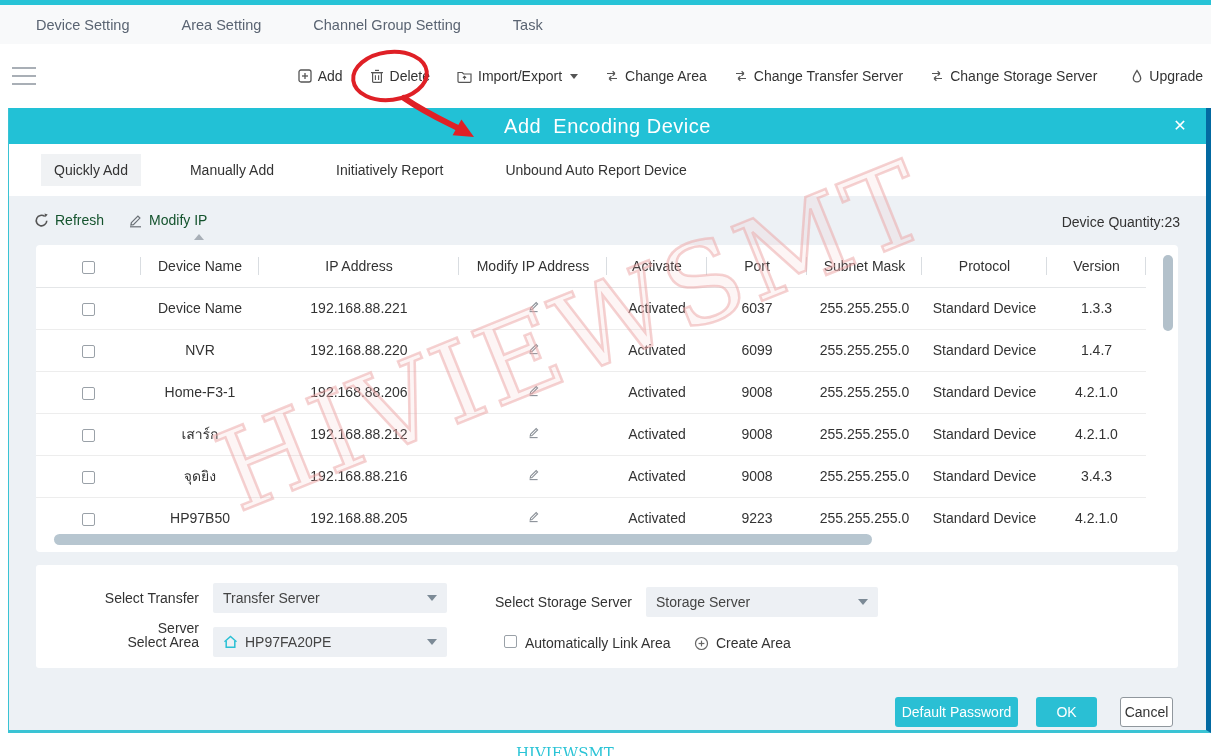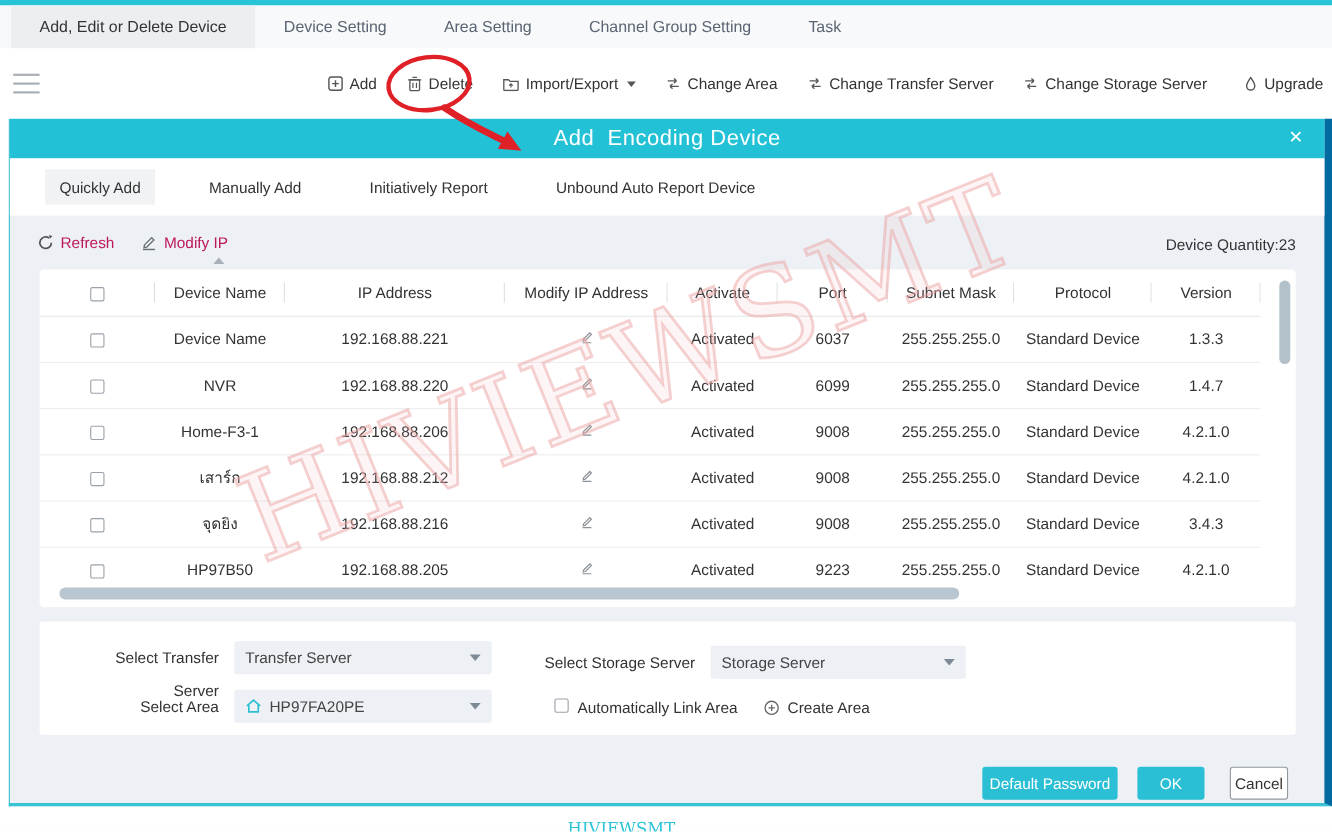--- a/index.html
+++ b/index.html
@@ -19,34 +19,34 @@
   .hamburger { width:24px; height:18px; display:flex; flex-direction:column; justify-content:space-between; cursor:pointer; }
   .hamburger span { display:block; height:2px; background:#a9afb6; }
   .tool-group { margin-left:auto; display:flex; align-items:center; }
   .tool-btn { display:flex; align-items:center; gap:6px; font-size:14px; color:#333; margin-left:27px; cursor:pointer; white-space:nowrap; }
   .tool-btn svg { flex:none; }
   .caret-down { width:0; height:0; border-left:4px solid transparent; border-right:4px solid transparent;
     border-top:5px solid #555; margin-left:2px; }
 
   
   .modal { position:absolute; left:8px; top:108px; width:1203px; height:625px;
-    background:#edf1f5; border-left:1px solid #3ac3d4; border-right:7px solid #0369a1;
+    background:#edf1f5; border-left:1px solid #3ac3d4; border-right:5px solid #0369a1;
     border-bottom:3px solid #3ac3d4; z-index:10; }
   .modal-header { position:absolute; left:0; top:0; width:100%; height:36px; background:#22c1d6; }
   .modal-title { height:36px; line-height:36px; text-align:center; color:#fff; font-size:20px;
     letter-spacing:0.5px; white-space:pre; }
   .modal-close { position:absolute; right:12px; top:0; width:28px; height:36px; line-height:36px;
     text-align:center; color:#fff; font-size:16px; cursor:pointer; }
   .modal-tabs { position:absolute; left:0; top:36px; width:100%; height:52px; background:#fff;
     display:flex; align-items:center; padding-left:32px; gap:36px; }
   .modal-tab { padding:8px 13px; font-size:14px; color:#333; cursor:pointer; white-space:nowrap;text-align:right; }
   .modal-tab.active { background:#f0f2f4; }
 
   .actions-row { position:absolute; left:25px; top:104px; display:flex; align-items:center; gap:24px; }
-  .action-link { display:flex; align-items:center; gap:6px; font-size:14px; color:#be185d; cursor:pointer; }
+  .action-link { display:flex; align-items:center; gap:6px; font-size:14px; color:#14532d; cursor:pointer; }
   .device-quantity { position:absolute; right:26px; top:106px; font-size:14px; color:#333; }
 
   
   .table-panel { position:absolute; left:27px; top:137px; width:1142px; height:307px;
     background:#fff; border-radius:4px; }
   .sort-up { position:absolute; left:158px; top:-11px; width:0; height:0;
     border-left:5px solid transparent; border-right:5px solid transparent; border-bottom:6px solid #a8afb7; }
   table.devices { width:1110px; border-collapse:collapse; table-layout:fixed; }
   .devices th, .devices td { height:42px; text-align:center; font-size:14px; color:#333;
     font-weight:normal; overflow:hidden; white-space:nowrap; }
@@ -91,23 +91,20 @@
     transform:rotate(-22deg); transform-origin:left top; white-space:nowrap; }
   .watermark-bottom { position:absolute; left:516px; top:744px; z-index:25; pointer-events:none;
     font-family:"DejaVu Serif","Liberation Serif",serif; font-size:15px; color:#2bc4d6; }
 </style>
 </head>
 <body>
 
 <div class="top-strip"></div>
 
 <div class="main-tabs">
-  <div class="main-tab active">
-      <span>Add, Edit or Delete Device</span>
-    </div>
   <div class="main-tab">
       <span>Device Setting</span>
     </div>
   <div class="main-tab">
       <span>Area Setting</span>
     </div>
   <div class="main-tab">
       <span>Channel Group Setting</span>
     </div>
   <div class="main-tab">

